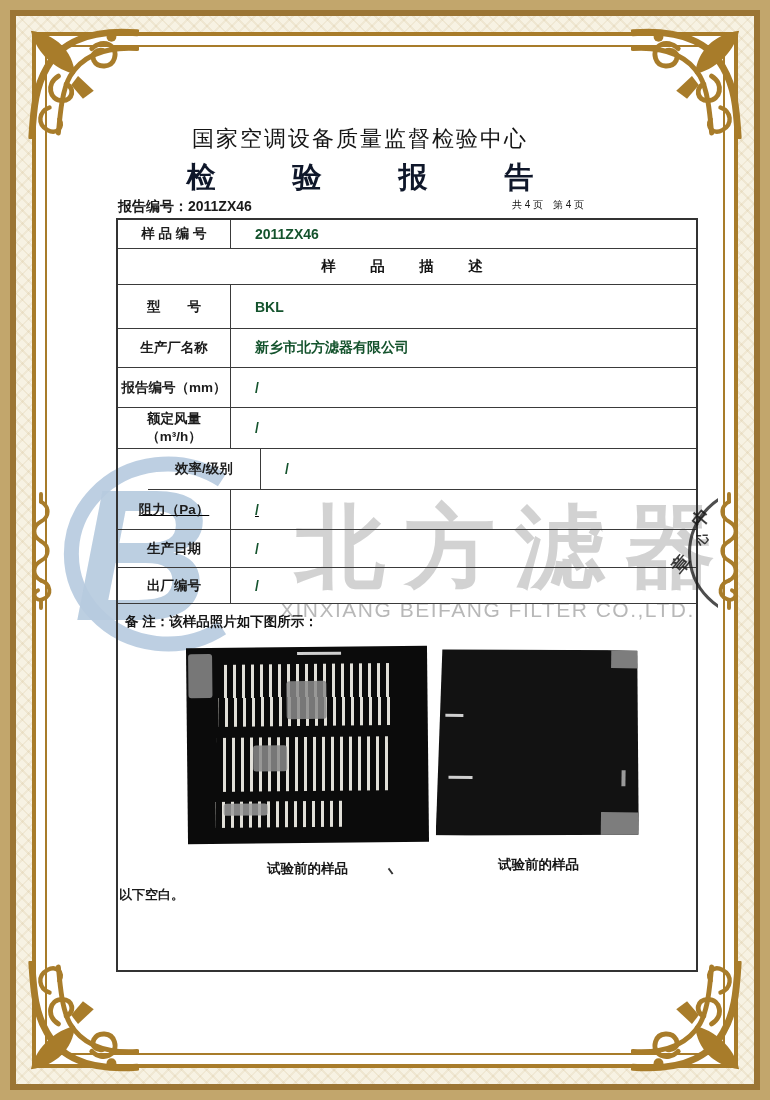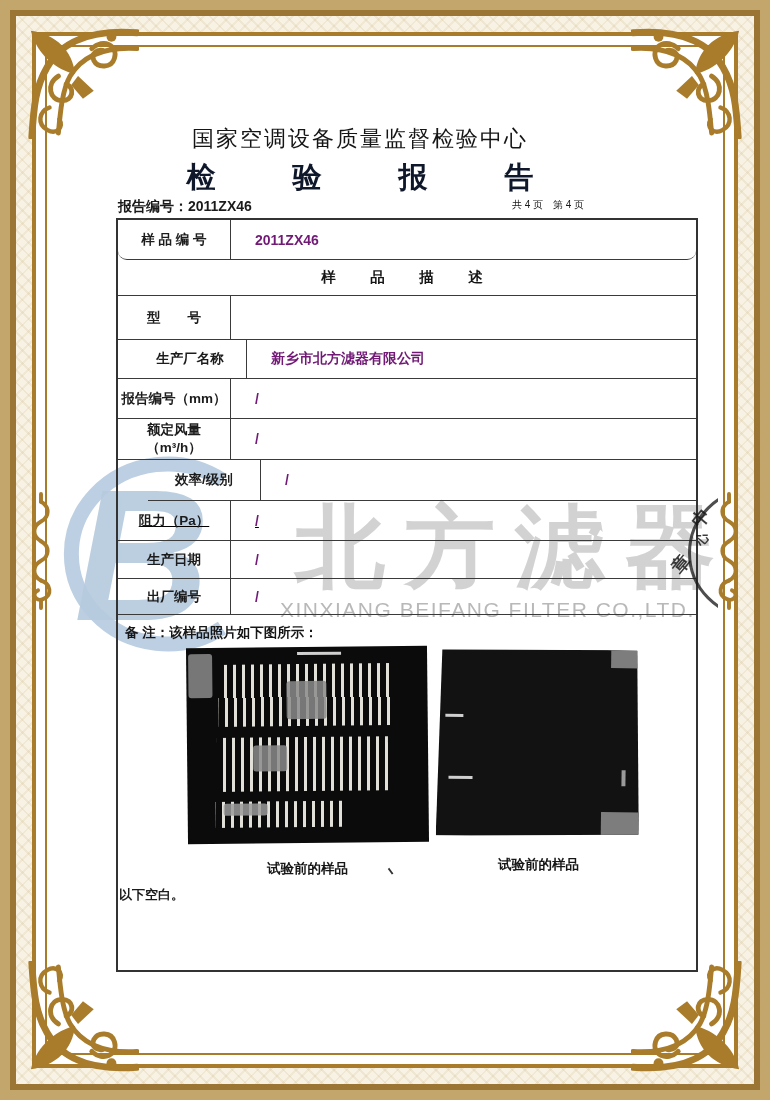--- a/index.html
+++ b/index.html
@@ -39,21 +39,21 @@
     letter-spacing:20px;color:rgba(206,206,206,.92);white-space:nowrap;}
   .wm-en{left:280px;top:598px;font-size:21px;letter-spacing:1.5px;color:rgba(180,180,180,.95);white-space:nowrap;}
   .wm-logo{left:22px;top:444px;width:248px;height:220px;}
 
   
   .sample-table{position:absolute;left:116px;top:218px;width:582px;height:754px;
     border:2px solid #333;box-sizing:border-box;display:flex;flex-direction:column;z-index:5;}
   .row{display:flex;border-bottom:1.6px solid #3a3a3a;box-sizing:border-box;flex:0 0 auto;background:transparent;}
   .cell-label{width:113px;border-right:1.6px solid #3a3a3a;box-sizing:border-box;display:flex;
     align-items:center;justify-content:center;text-align:center;font-size:13.5px;font-weight:700;color:#1c1c1c;padding:0 2px;}
-  .cell-value{flex:1;display:flex;align-items:center;padding-left:24px;font-size:14px;font-weight:700;color:#701a75;}
+  .cell-value{flex:1;display:flex;align-items:center;padding-left:24px;font-size:14px;font-weight:700;color:#14532d;}
   .row.section .cell-full{flex:1;display:flex;align-items:center;justify-content:center;
     font-size:14.5px;font-weight:700;letter-spacing:10px;color:#151515;}
   .row-remark{flex:1 1 auto;padding:9px 0 0 7px;font-size:13.5px;font-weight:700;color:#161616;}
 
   
   .photo{position:absolute;z-index:6;}
   .photo-before{left:187px;top:647px;width:241px;height:196px;background:#0b0b0b;transform:rotate(-0.6deg);overflow:hidden;}
   .p1-band{position:absolute;background:repeating-linear-gradient(90deg,transparent 0 6px,rgba(244,242,234,.92) 6px 9px);}
   .p1-b1{left:32px;right:36px;top:17px;height:62px;}
   .p1-b2{left:30px;right:40px;top:90px;height:54px;}
@@ -151,31 +151,32 @@
   <div class="wm wm-cn abs">北方滤器</div>
   <div class="wm wm-en abs">XINXIANG BEIFANG FILTER CO.,LTD.</div>
 
   <div class="doc-title">国家空调设备质量监督检验中心</div>
   <div class="doc-subtitle">检　验　报　告</div>
   <div class="report-no">报告编号：2011ZX46</div>
   <div class="page-info">共 4 页　第 4 页</div>
 
   <div class="sample-table">
     <div id="table-rows">
-        <div class="row" style="height: 40px; border-radius: 9px;">
+        <div class="row" style="height: 29px;">
           <div class="cell-label">样 品 编 号</div>
           <div class="cell-value">2011ZX46</div>
         </div>
         <div class="row section" style="height: 36px;">
           <div class="cell-full">样　品　描　述</div>
         </div>
         <div class="row" style="height: 44px;">
           <div class="cell-label">型　　号</div>
-        </div>
-        <div class="row" style="height: 39px; padding-left: 16px;">
+          <div class="cell-value">BKL</div>
+        </div>
+        <div class="row" style="height: 39px;">
           <div class="cell-label">生产厂名称</div>
           <div class="cell-value">新乡市北方滤器有限公司</div>
         </div>
         <div class="row" style="height: 40px;">
           <div class="cell-label">报告编号（mm）</div>
           <div class="cell-value">/</div>
         </div>
         <div class="row" style="height: 41px;">
           <div class="cell-label">额定风量（m³/h）</div>
           <div class="cell-value">/</div>

